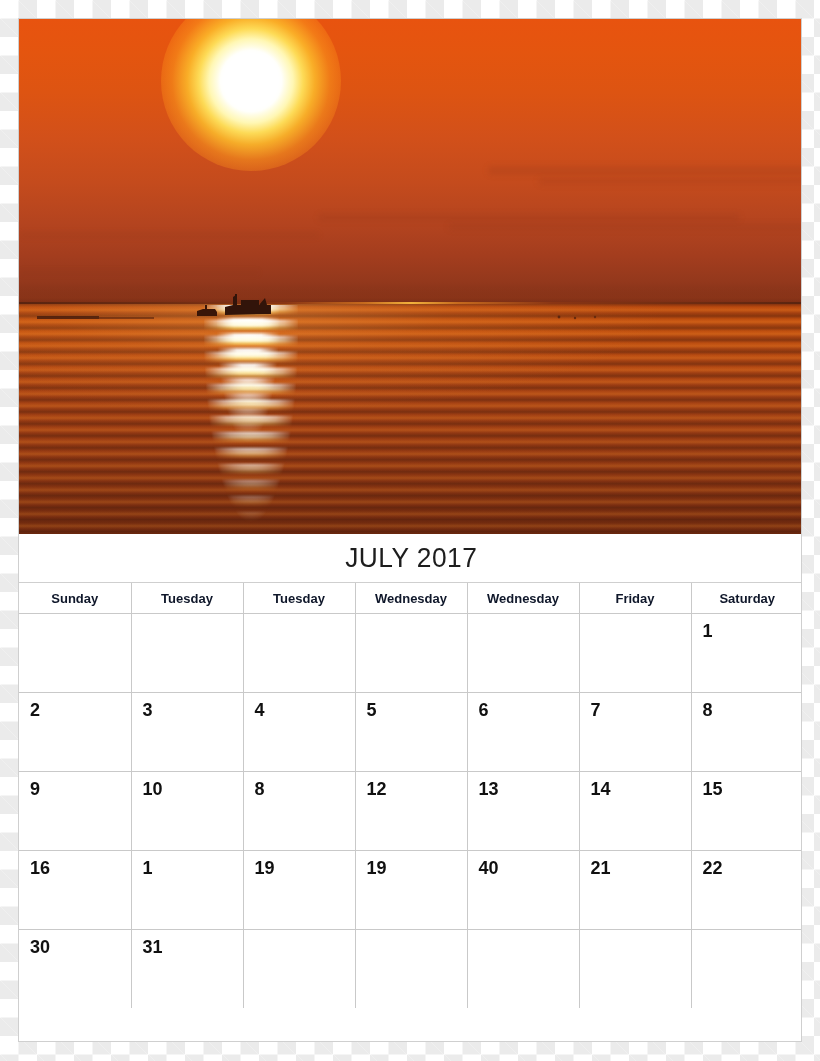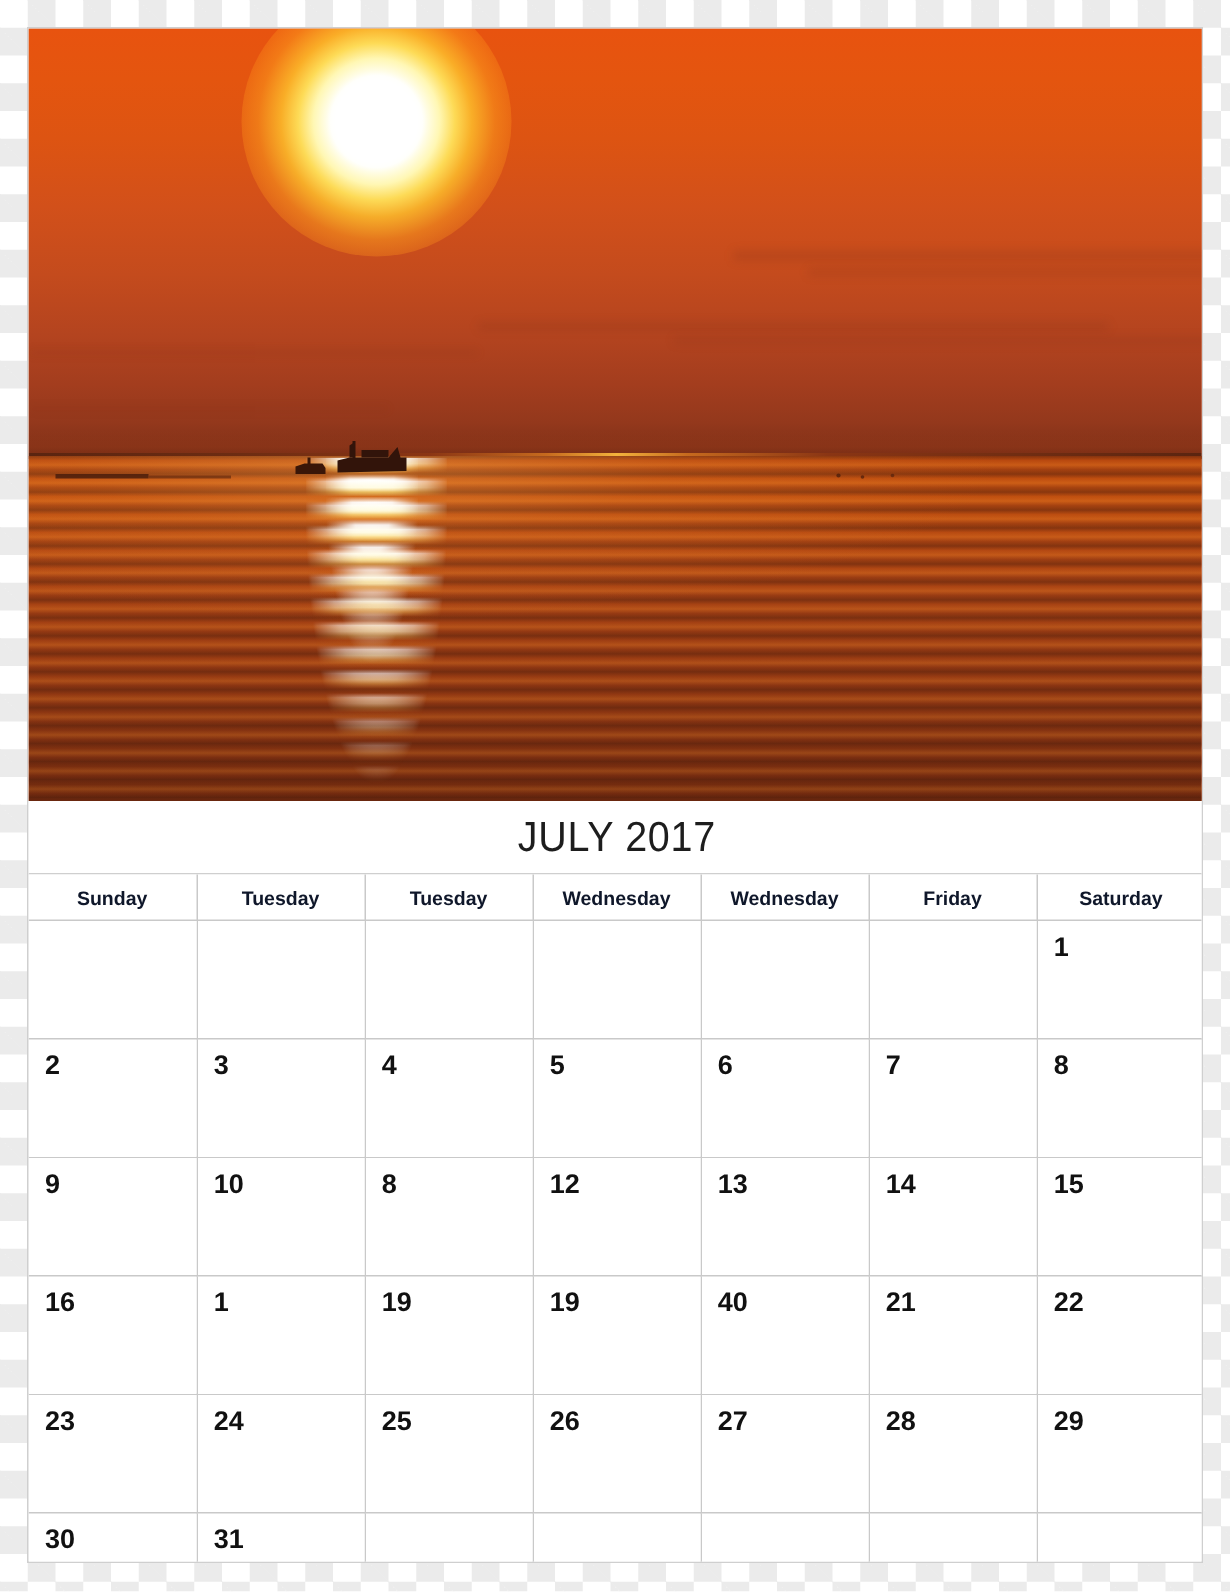--- a/index.html
+++ b/index.html
@@ -354,29 +354,20 @@
         <tr>
           <td>16</td>
           <td>1</td>
           <td>19</td>
           <td>19</td>
           <td>40</td>
           <td>21</td>
           <td>22</td>
         </tr>
         <tr>
-          <td>23</td>
-          <td>24</td>
-          <td>25</td>
-          <td>26</td>
-          <td>27</td>
-          <td>28</td>
-          <td>29</td>
-        </tr>
-        <tr>
           <td>30</td>
           <td>31</td>
           <td></td>
           <td></td>
           <td></td>
           <td></td>
           <td></td>
         </tr>
       </tbody>
     </table>

